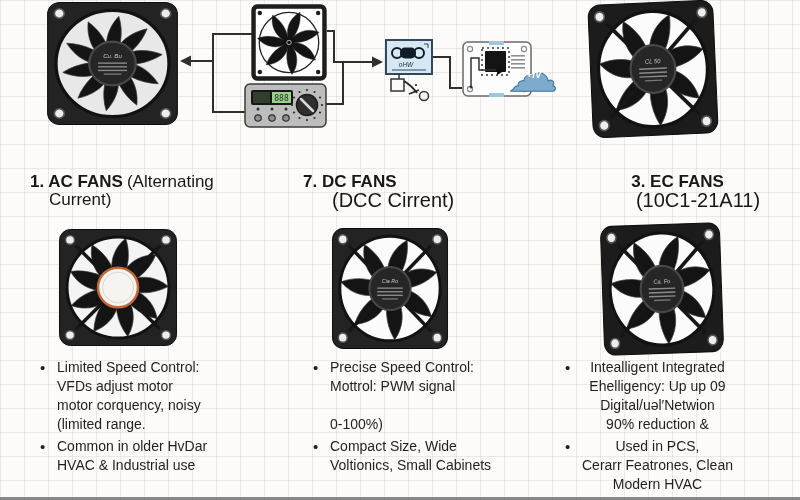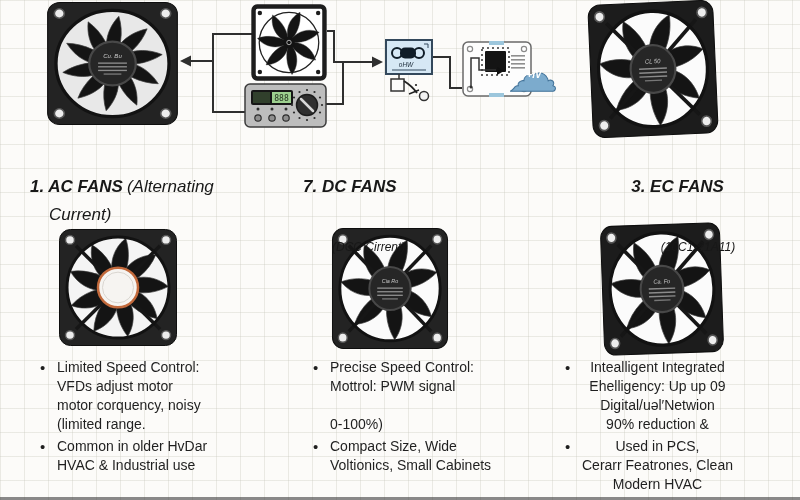--- a/index.html
+++ b/index.html
@@ -19,24 +19,24 @@
   #fan-small{left:251px;top:4px;width:76px;height:77px;}
   #fan-right{left:589px;top:1px;width:128px;height:136px;transform:rotate(-2.5deg);}
   #fan-m1{left:58px;top:228px;width:120px;height:119px;}
   #fan-m2{left:331px;top:227px;width:118px;height:123px;}
   #fan-m3{left:601px;top:223px;width:122px;height:132px;transform:rotate(-2deg);}
   #diagram{position:absolute;left:0;top:0;}
   .col{position:absolute;top:173px;}
   #col0{left:30px;width:250px;}
   #col1{left:303px;width:250px;}
   #col2{left:555px;width:245px;text-align:center;}
-  .h{font-size:17px;line-height:28px;font-weight:700;padding-left:19px;text-indent:-19px;color:#181818;font-style:italic;}
+  .h{font-size:17px;line-height:18px;font-weight:700;padding-left:19px;text-indent:-19px;color:#181818;}
   .hs{font-weight:400;}
   .hs.inline{margin-left:4px;}
-  .hs.block{display:block;text-indent:0;font-size:12px;margin-top:32px;}
+  .hs.block{display:block;text-indent:0;font-size:20px;}
   #col0 .h{width:214px;}
   #col1 .hs.block{margin-left:10px;}
   #col2 .hs.block{margin-left:22px;}
   .bullets{list-style:none;margin:0;padding:0;position:absolute;top:185px;left:0;}
   .bullets li{position:relative;padding-left:27px;font-size:14px;line-height:19px;margin-bottom:3px;}
   #col0 .bullets li{padding-left:27px;}
   .bullets li::before{content:"\2022";position:absolute;left:10px;top:0;font-size:15px;}
   .b{font-weight:400;}
   .bottom-edge{position:absolute;left:0;bottom:0;width:100%;height:3px;background:#3c3c3c;opacity:.6;}
 </style>

